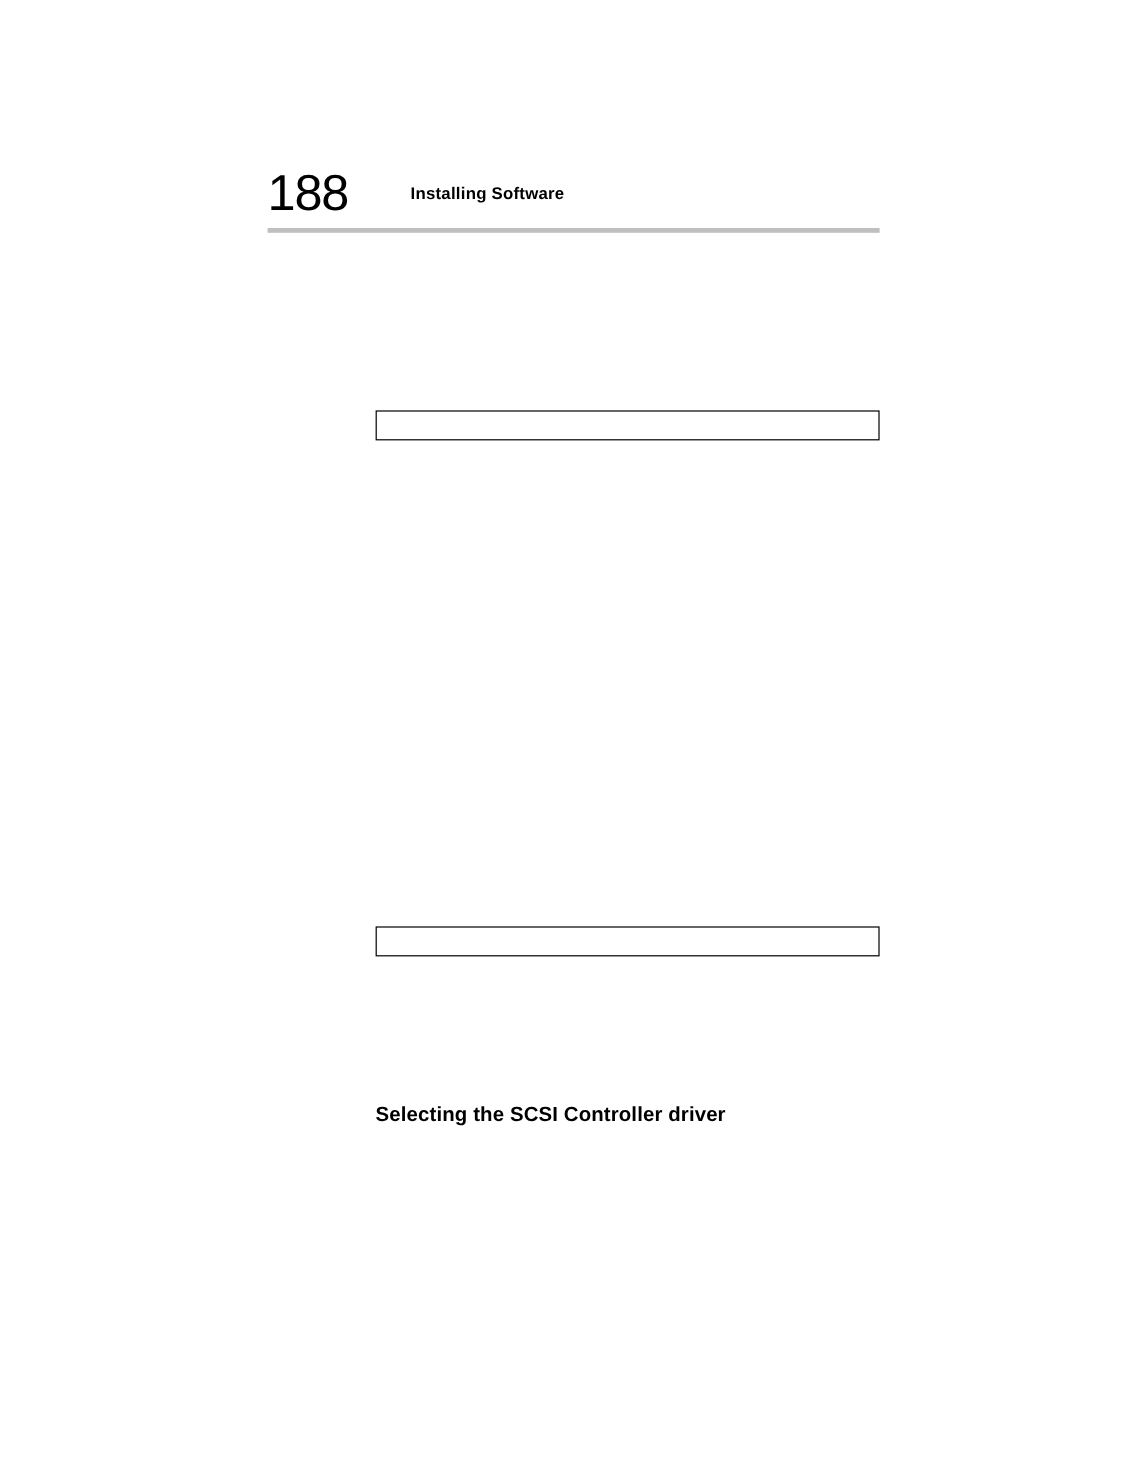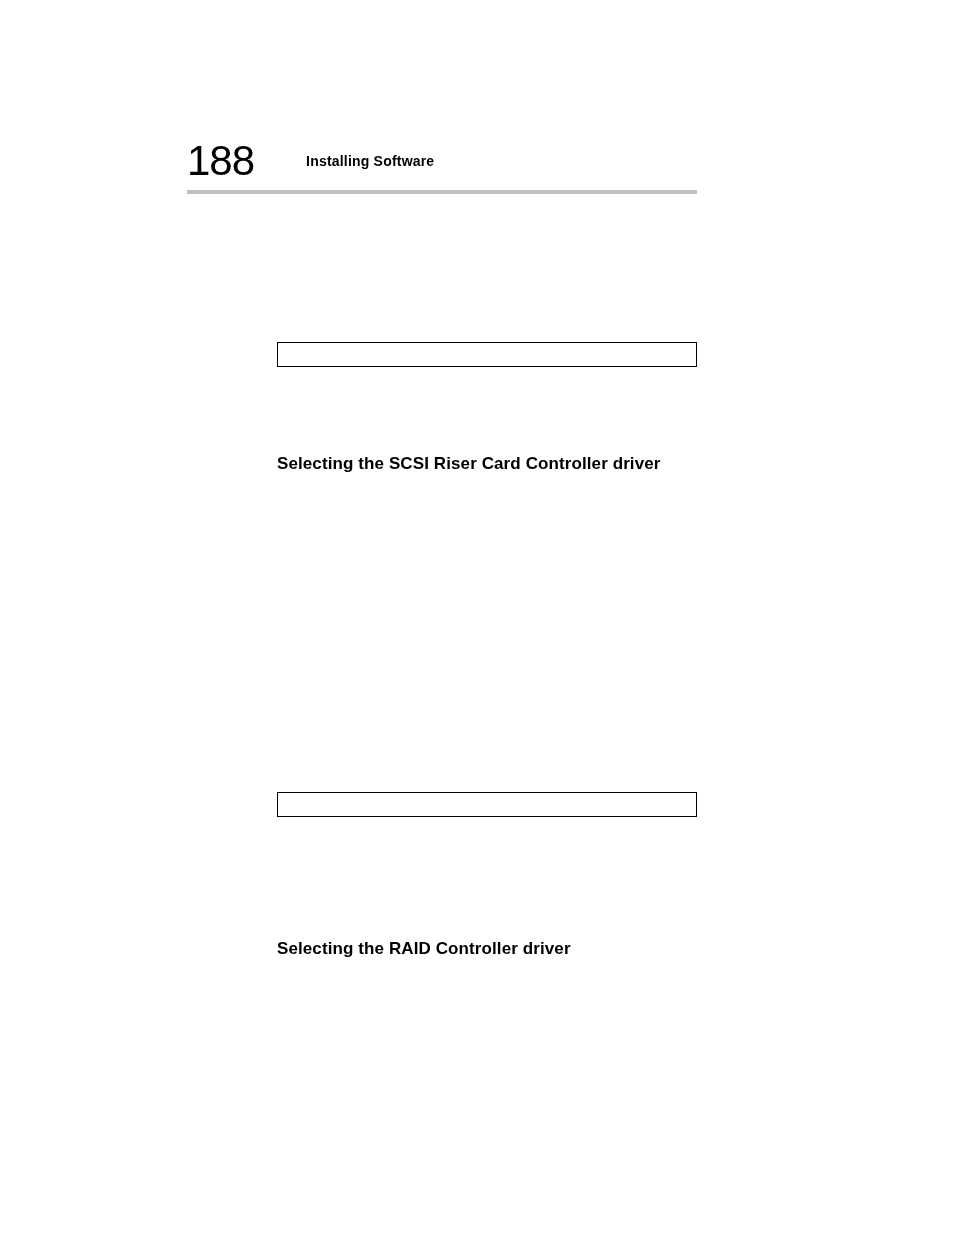--- a/index.html
+++ b/index.html
@@ -9,21 +9,21 @@
     }
     body {
       width: 954px;
       height: 1235px;
       background: #ffffff;
       font-family: Arial, Helvetica, sans-serif;
       position: relative;
     }
     .page {
       position: absolute;
-      left: 187px;
+      left: 223px;
       top: 140px;
       width: 510px;
     }
     .header-row {
       display: flex;
       align-items: center;
       gap: 28px;
     }
     .page-number {
       font-size: 42px;
@@ -71,21 +71,20 @@
     <div class="page-number">188</div>
     <div class="chapter-title">Installing Software</div>
   </div>
   <div class="rule-thick"></div>
 
   <div class="content-col">
     <div class="spacer-a"></div>
     <div class="box"></div>
 
     <div class="spacer-b"></div>
-    <div class="section-heading">Selecting the SCSI Riser Card Controller driver</div>
 
     <div class="spacer-c"></div>
     <div class="box"></div>
 
     <div class="spacer-d"></div>
-    <div class="section-heading">Selecting the RAID Controller driver</div>
+    <div class="section-heading">Selecting the SCSI Controller driver</div>
   </div>
 </div>
 
 </body></html>

